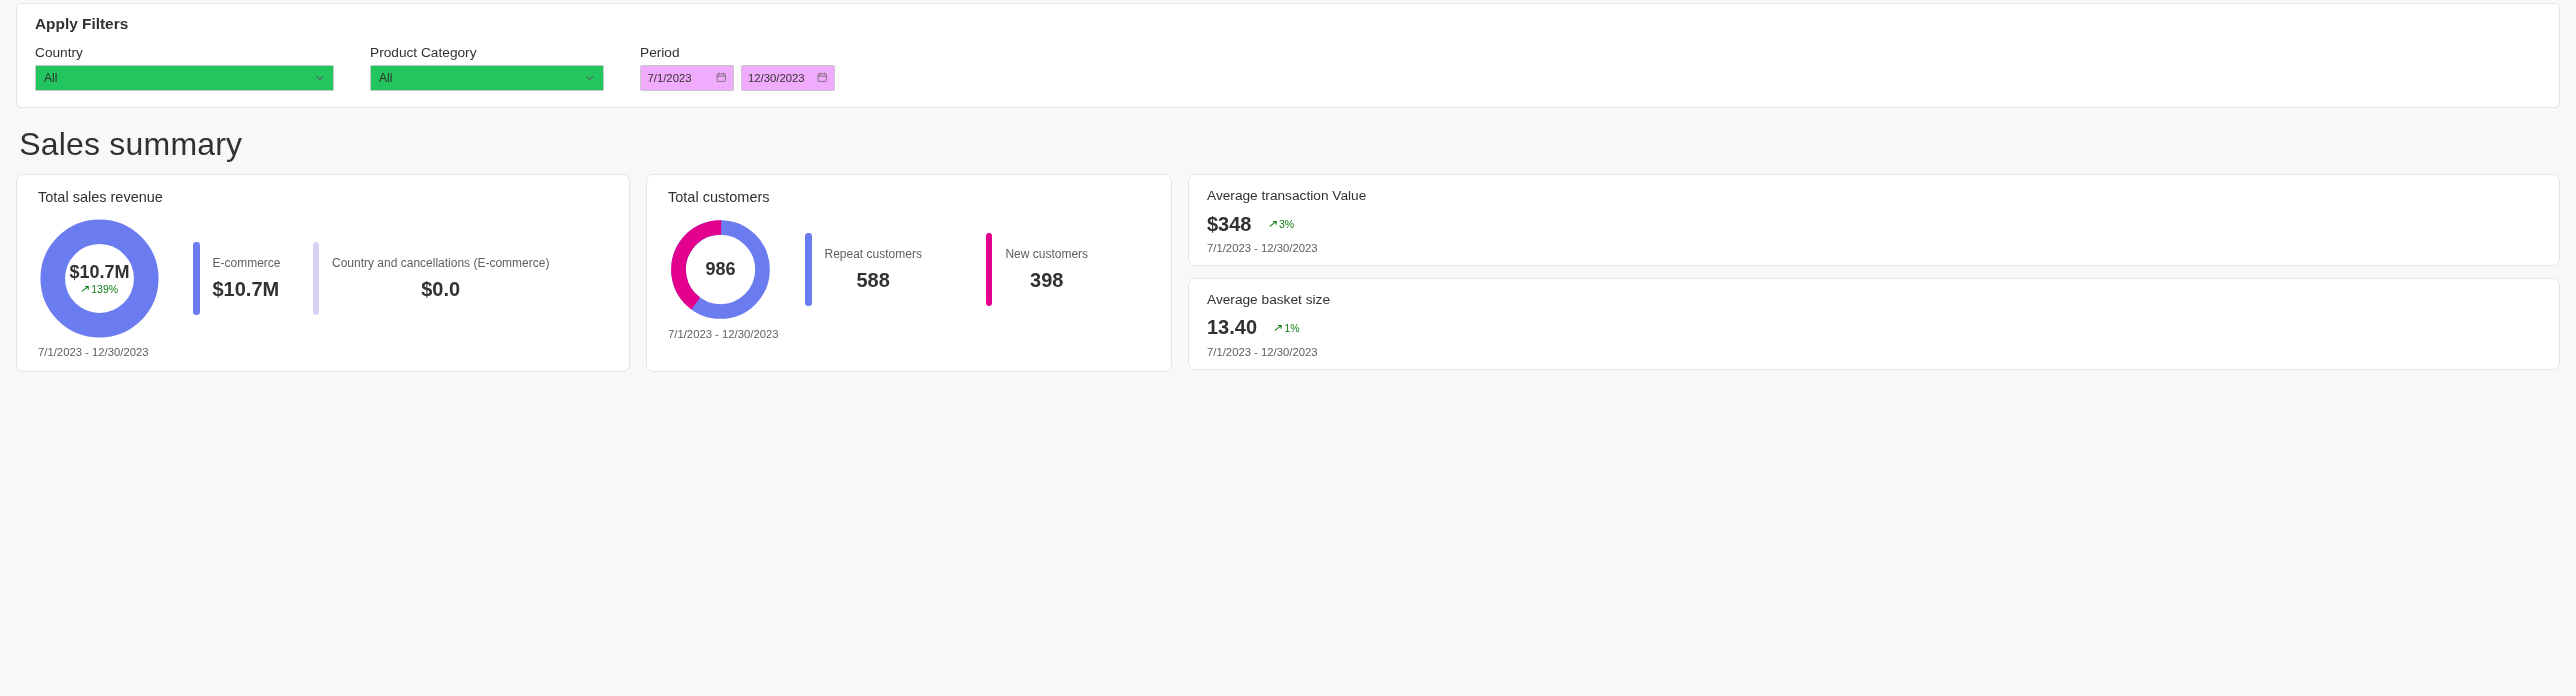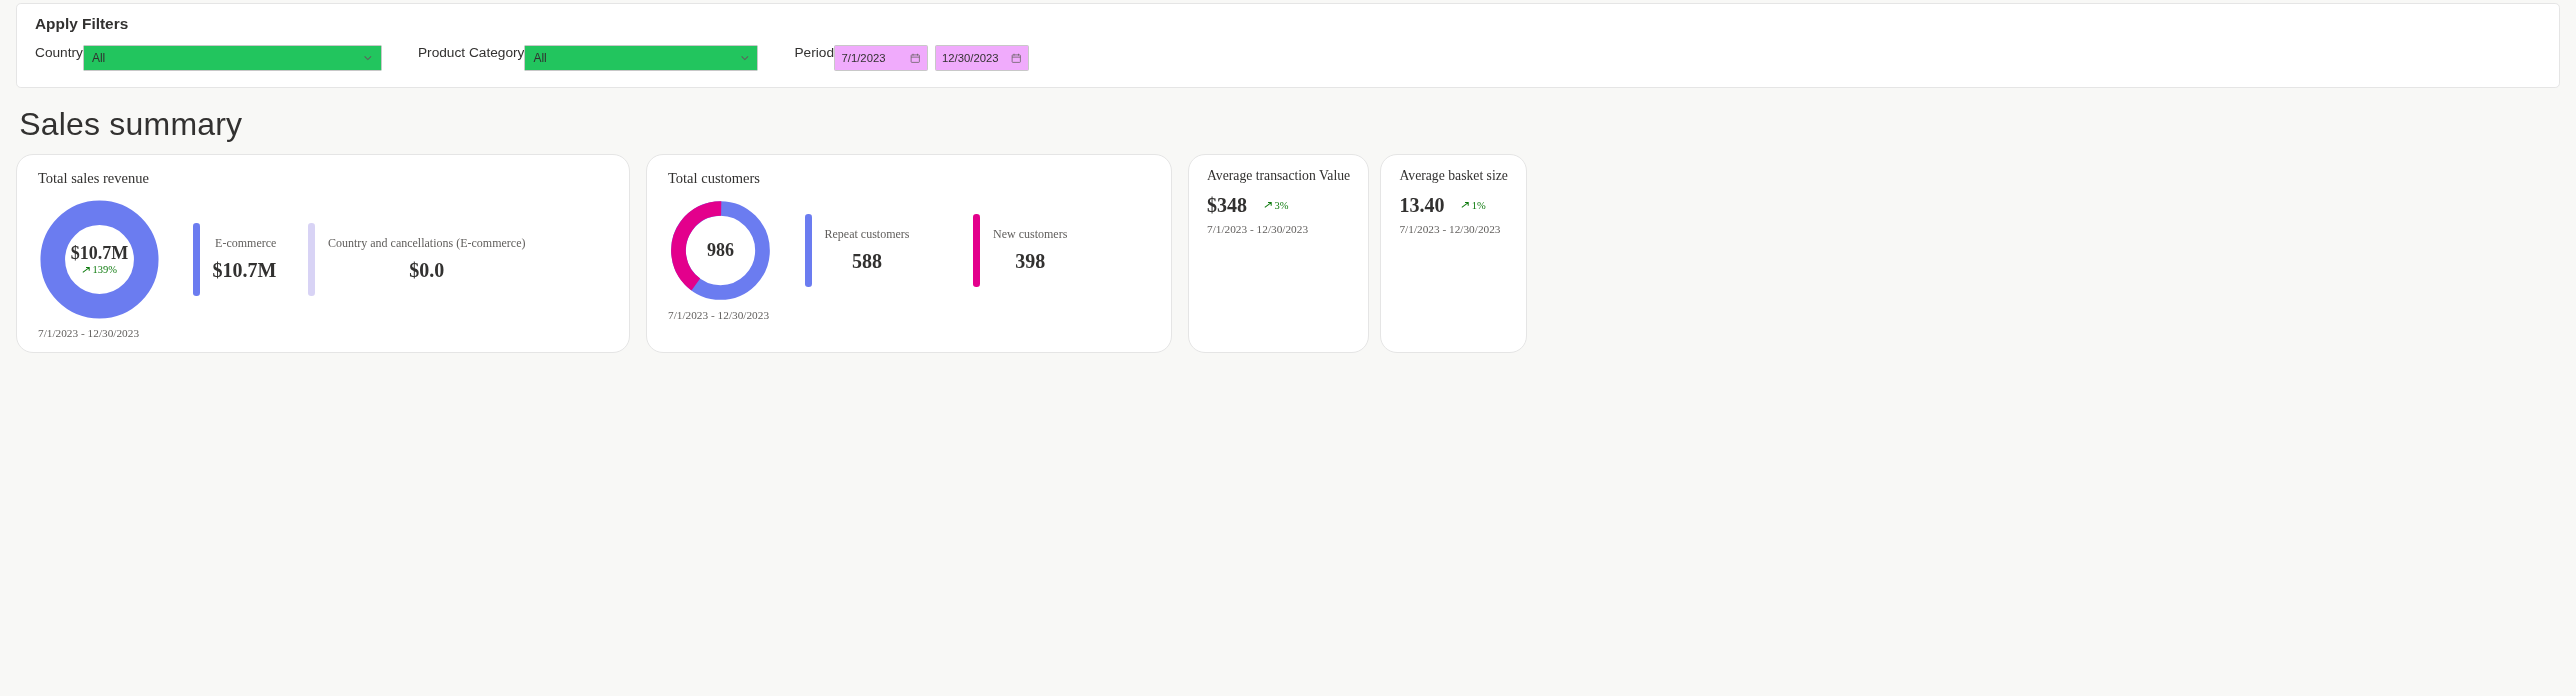--- a/index.html
+++ b/index.html
@@ -18,21 +18,21 @@
     .filters {
       padding: 11.3px 18px 16px 18px;
       margin-top: 3.2px;
     }
     .filters-title {
       font-size: 15.4px;
       font-weight: 600;
       margin-bottom: 11.3px;
     }
     .filters-row { display: flex; gap: 36px; align-items: flex-start; }
-    .field-group { display: flex; flex-direction: row; }
+    .field-group { display: flex; flex-direction: column; }
     .field-label { font-size: 13.7px; margin-bottom: 4.8px; font-weight: 400; }
     .select-box {
       position: relative;
       width: 299px;
       height: 26px;
       border: 0.8px solid #c8c8c8;
       border-radius: 1.6px;
       padding: 3.2px 24px 3.2px 8px;
       font-size: 12px;
       background: #22c55e;
@@ -60,31 +60,30 @@
       font-size: 32px;
       font-weight: 300;
       margin: 18px 0 11.3px 3.2px;
       letter-spacing: 0.2px;
     }
 
     .tiles { display: flex; gap: 16px; align-items: stretch; }
     .tile {
       background: #fff;
       border: 0.8px solid #e5e5e5;
-      border-radius: 17px;
+      border-radius: 7px;
       padding: 14.5px 21px 13px 21px;
       flex-shrink: 0;
-      font-family: Liberation Serif, serif;
     }
     .tile-title { font-size: 14.5px; font-weight: 400; margin-bottom: 11.3px; }
     .tile-daterange { font-size: 11.3px; color: #605e5c; margin-top: 6.5px; }
 
     .revenue-tile { width: 614px; }
     .customers-tile { width: 526px; }
-    .side-col { display: flex; flex-direction: row; gap: 11.3px; flex: 1; min-width: 291px; }
+    .side-col { display: flex; flex-direction: column; gap: 11.3px; flex: 1; min-width: 291px; }
     .small-tile { padding: 13px 18px 11.3px 18px; }
     .small-title { font-size: 13.7px; font-weight: 400; }
     .small-val-row { display: flex; align-items: center; gap: 17px; margin-top: 9.7px; }
     .small-val { font-size: 20px; font-weight: 600; }
 
     .donut-row { display: flex; align-items: center; gap: 18px; }
     .donut-wrap { position: relative; width: 123px; height: 123px; }
     .donut-center {
       position: absolute; inset: 0;
       display: flex; flex-direction: column; align-items: center; justify-content: center;
@@ -93,21 +92,21 @@
     .delta { color: #107c10; font-size: 10.5px; display: inline-flex; align-items: center; gap: 2.4px; }
     .delta svg { display: block; }
 
     .bar-block { display: flex; align-items: center; gap: 13px; }
     .vbar { width: 6.5px; height: 73px; border-radius: 3.2px; }
     .bar-blue { background: #6b7cf0; }
     .bar-lav  { background: #d8d3f5; }
     .bar-pink { background: #e3008c; }
     .bar-label { font-size: 12px; color: #605e5c; margin-bottom: 8px; }
     .bar-value { font-size: 20px; font-weight: 700; }
-    .bar-text { display: flex; flex-direction: column; align-items: flex-end; }
+    .bar-text { display: flex; flex-direction: column; align-items: flex-start; }
     .bar-text.center { align-items: center; }
     .wide-gap { gap: 32px; }
   </style>
 </head>
 <body>
 
 <div class="card filters">
   <div class="filters-title">Apply Filters</div>
   <div class="filters-row">
     <div class="field-group">

